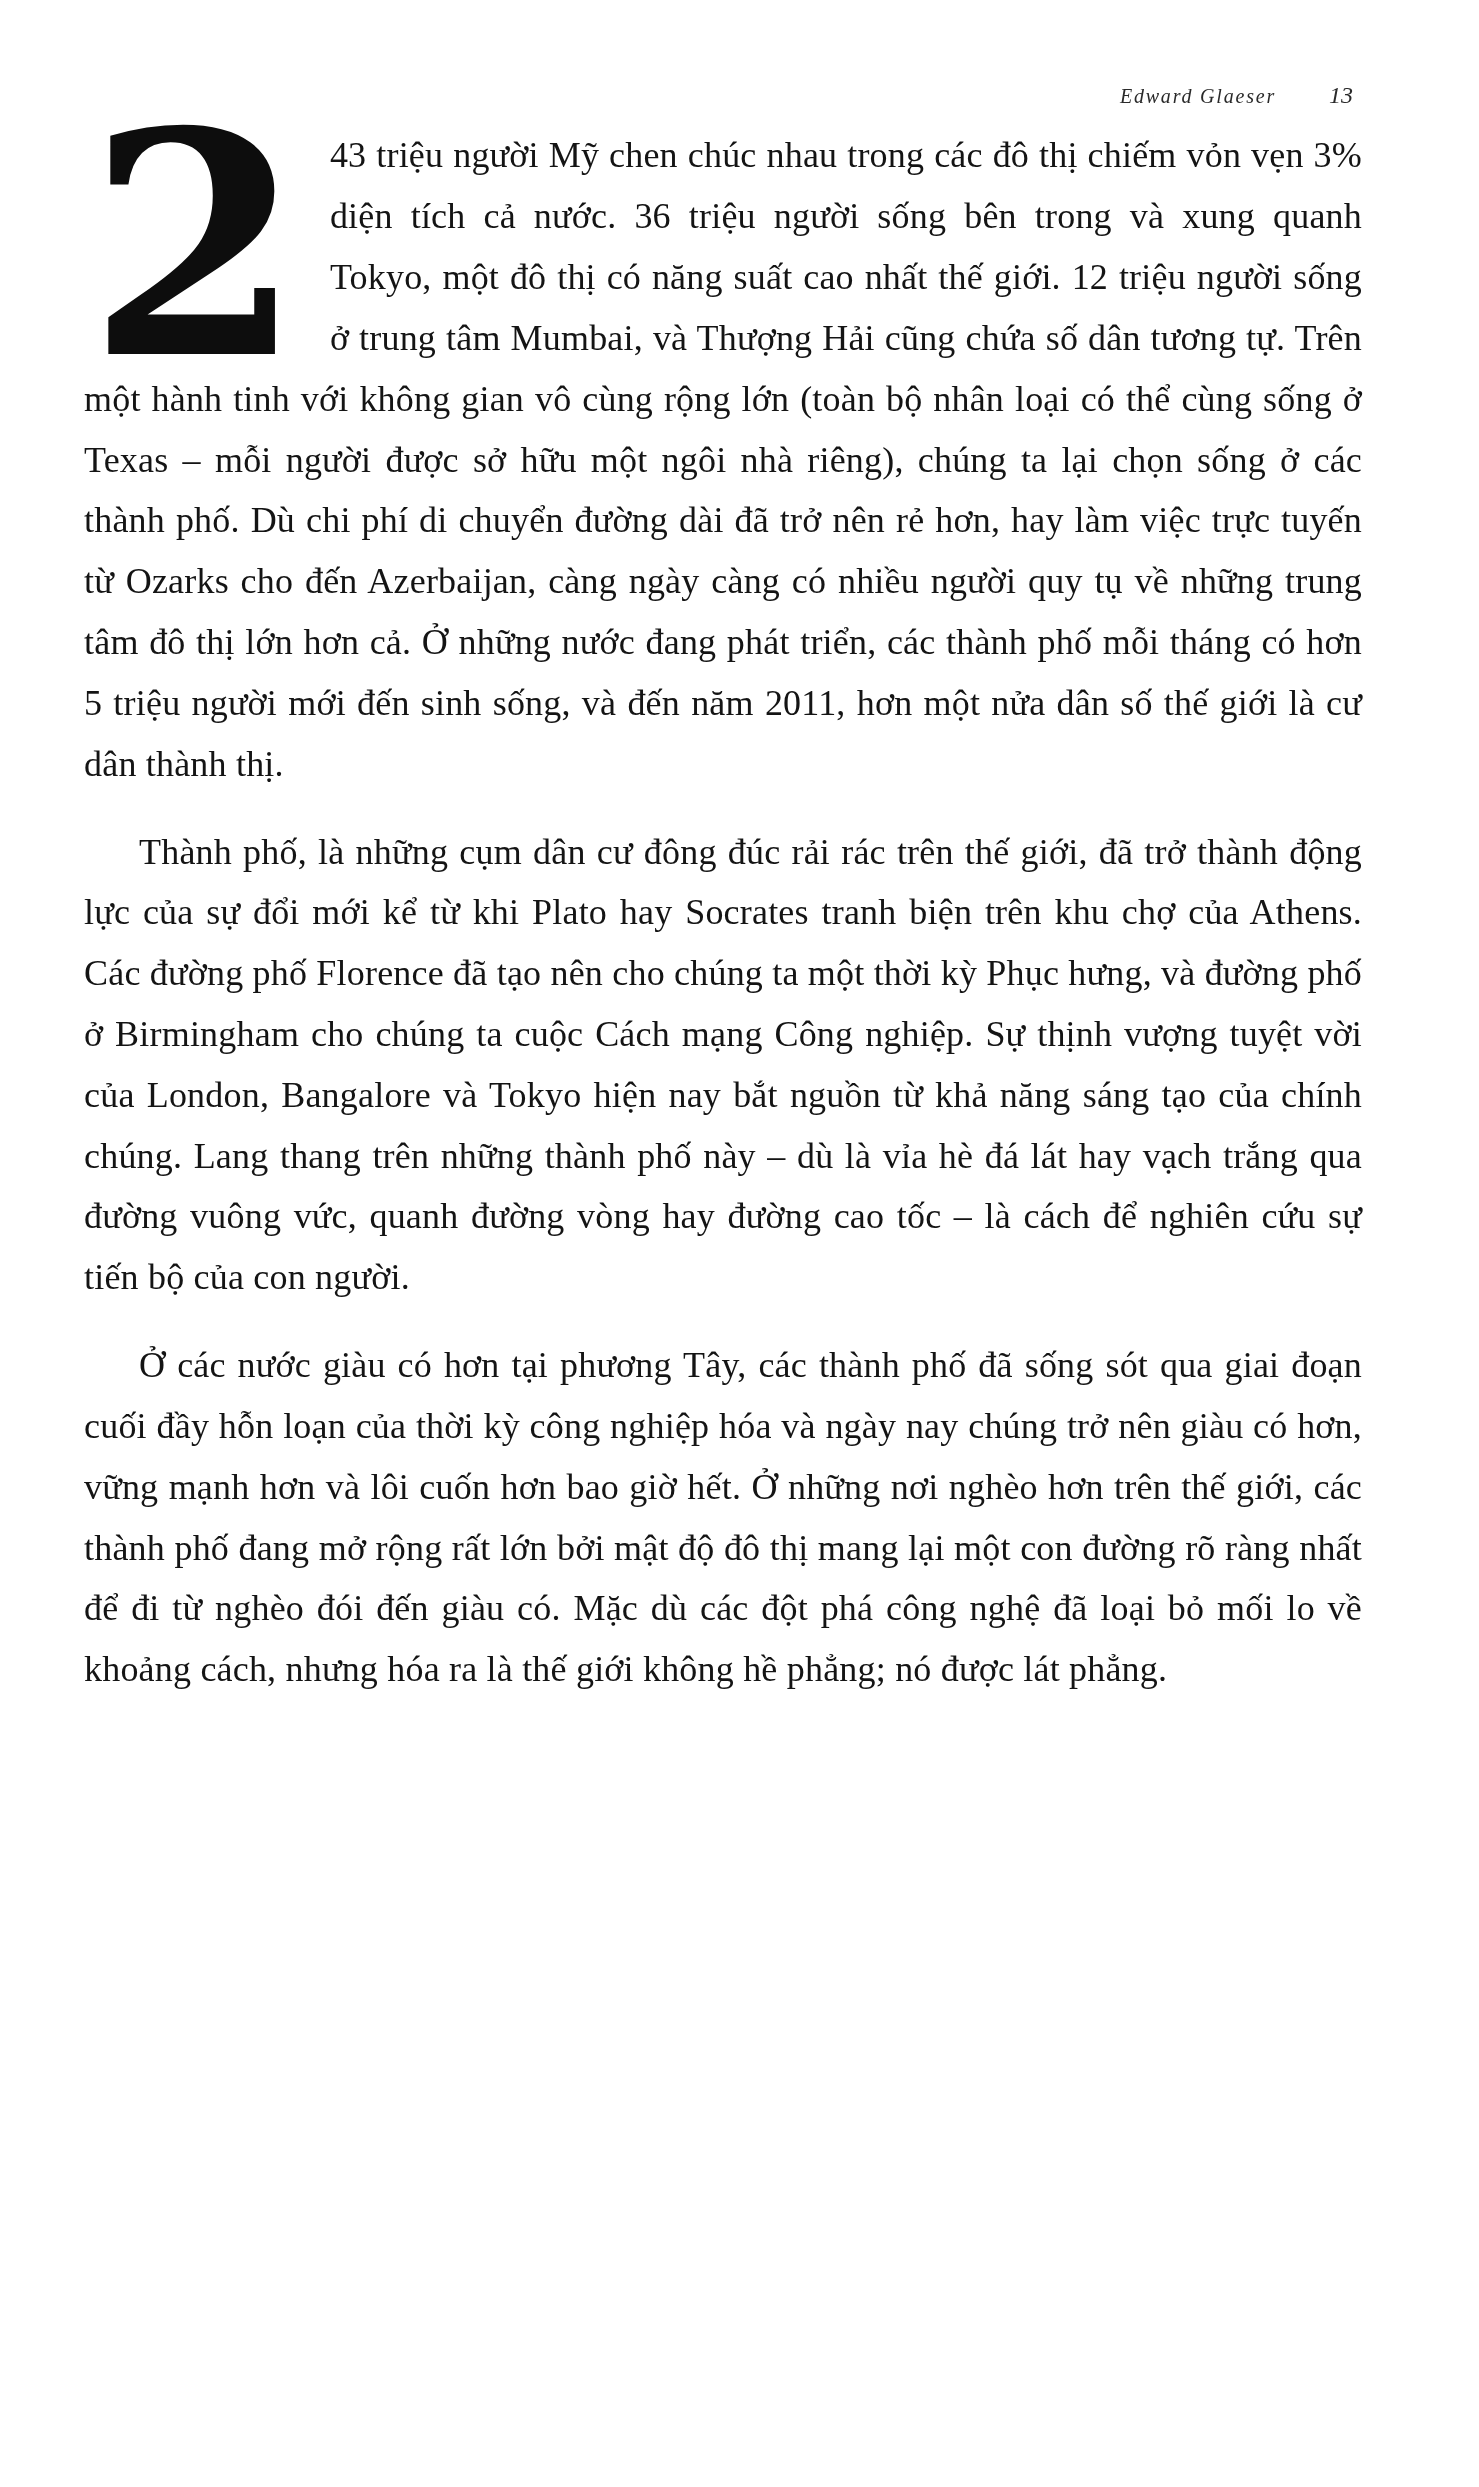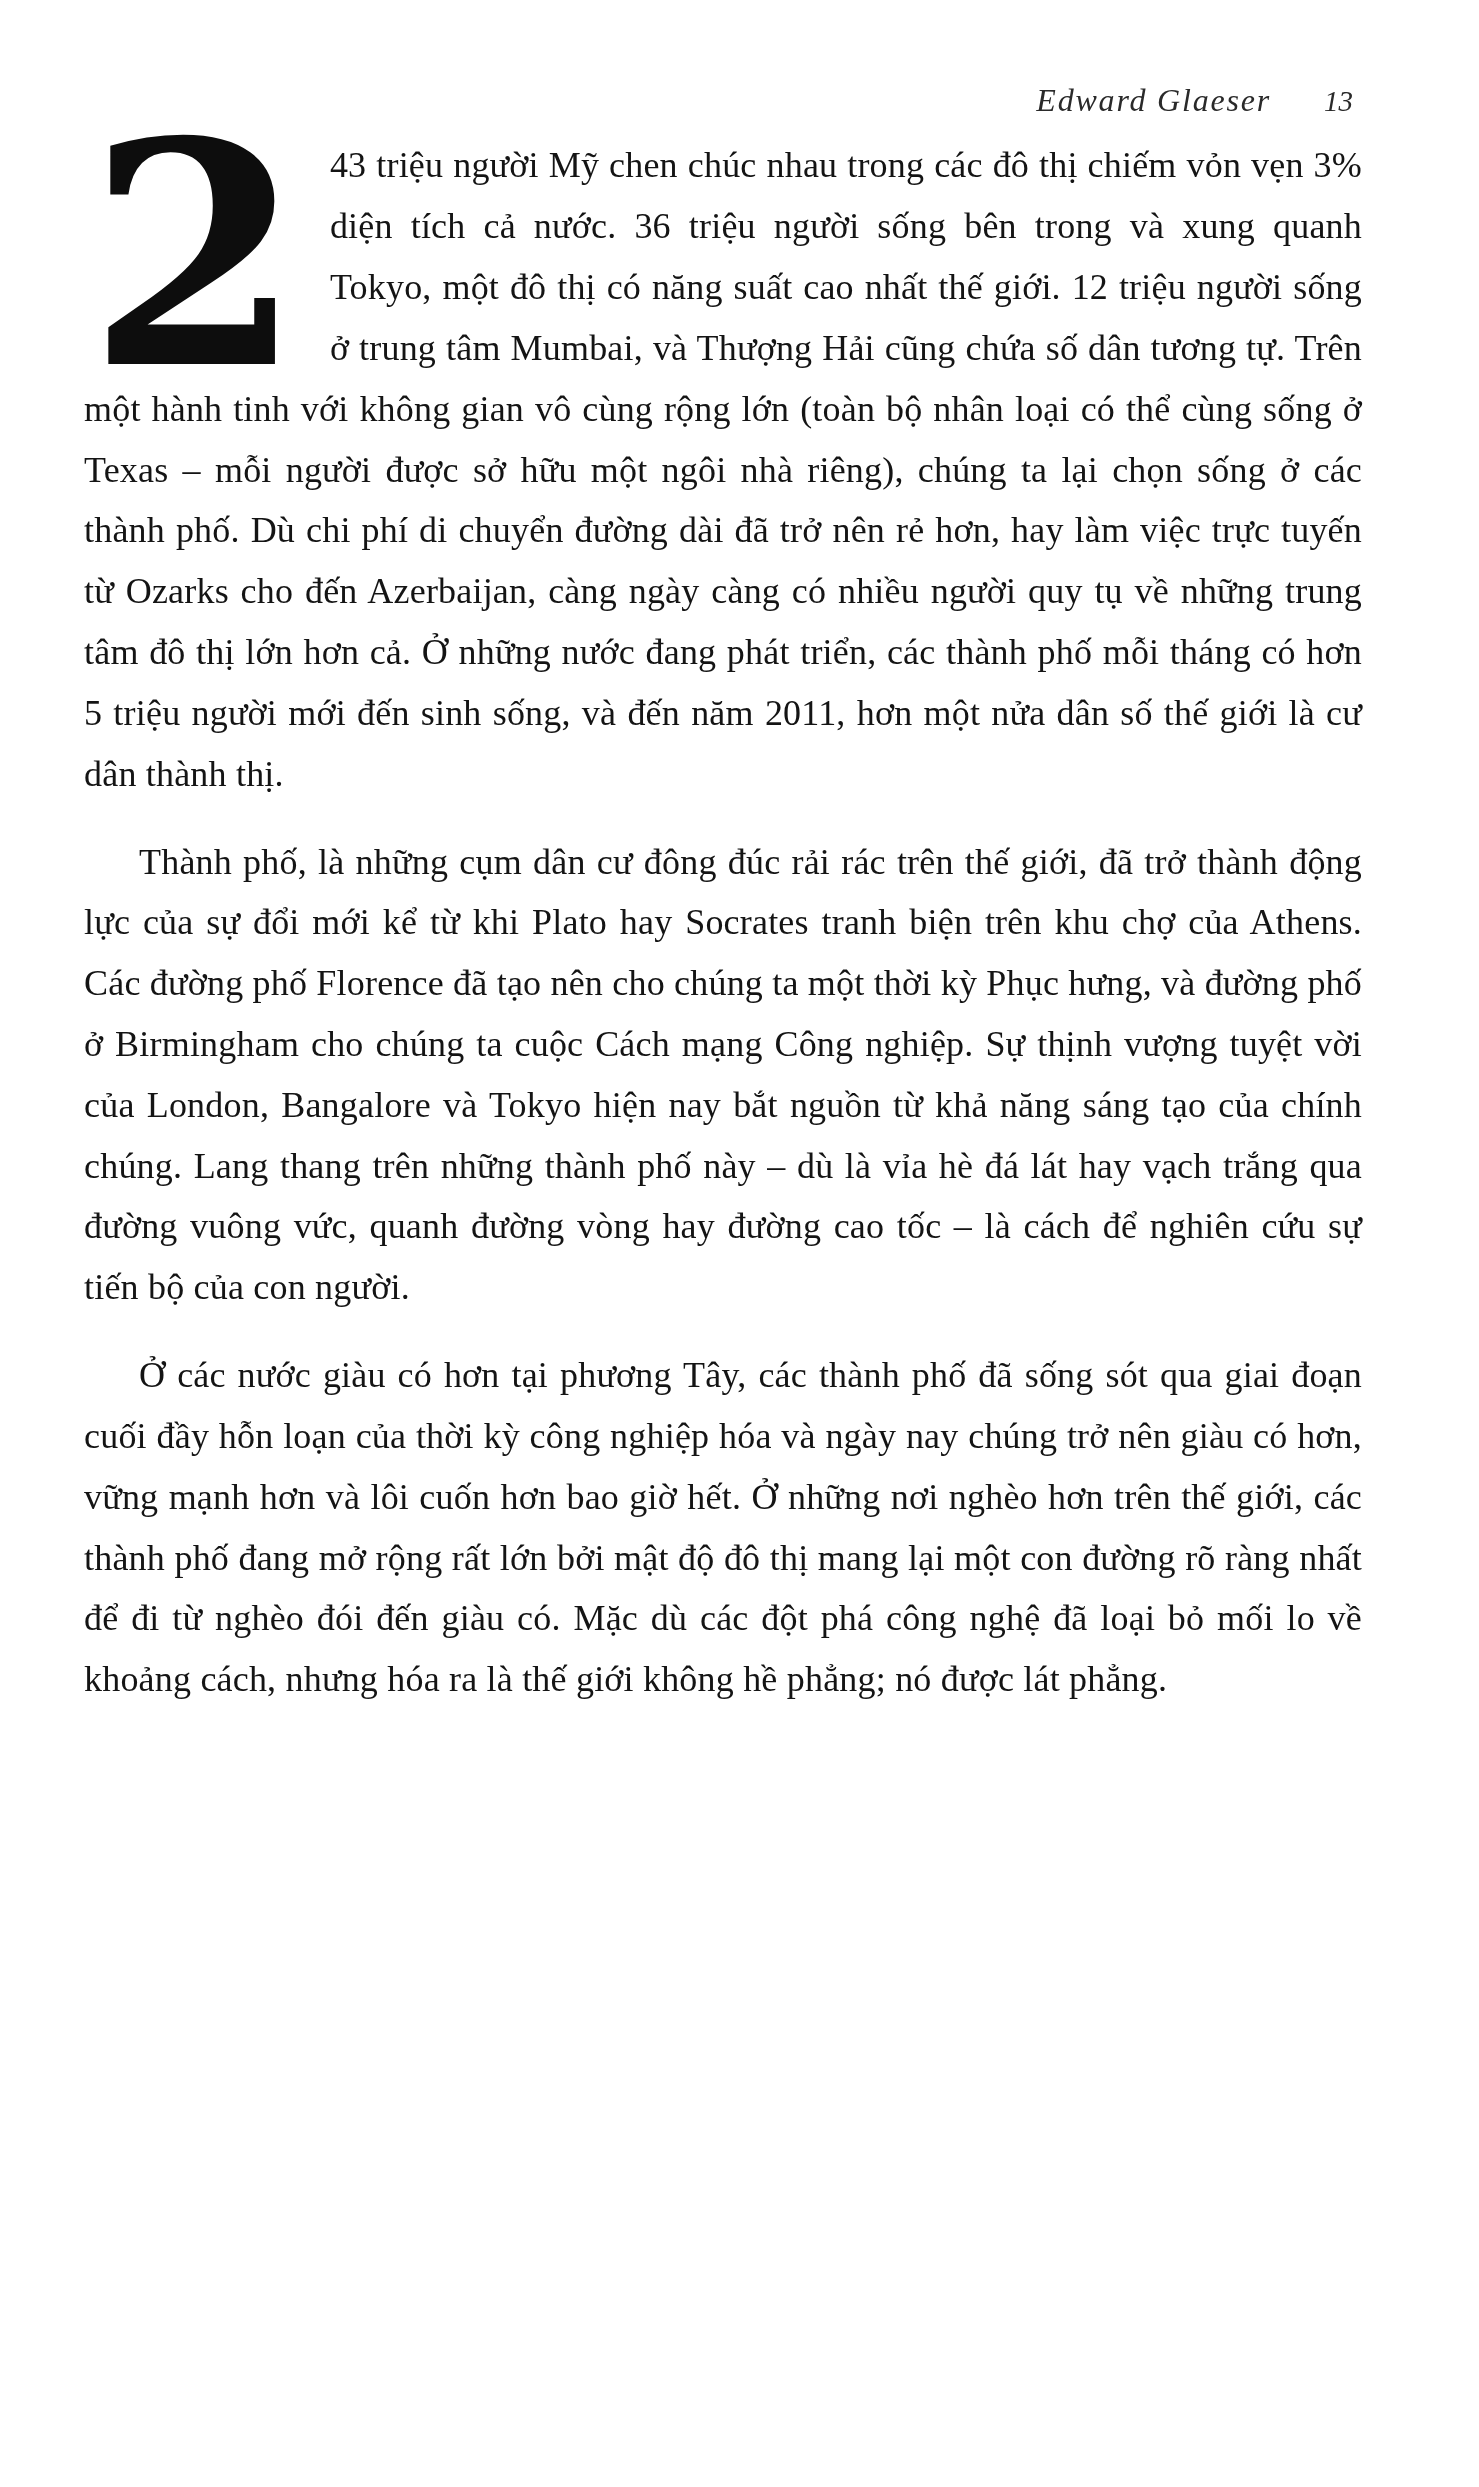--- a/index.html
+++ b/index.html
@@ -22,27 +22,27 @@
   .running-head {
     display: flex;
     justify-content: flex-end;
     align-items: baseline;
     gap: 53px;
     padding-right: 9px;
     margin-bottom: 16.4px;
   }
   .running-head .author {
     font-style: italic;
-    font-size: 32px;
+    font-size: 20px;
     letter-spacing: 1.8px;
     color: #2a2a2a;
   }
   .running-head .pagenum {
     font-style: italic;
-    font-size: 29px;
+    font-size: 24px;
     color: #2a2a2a;
   }
   .body-text p {
     margin: 0;
     font-size: 36px;
     line-height: 1.69;
     text-align: justify;
     letter-spacing: 0.2px;
   }
   .body-text p + p {

